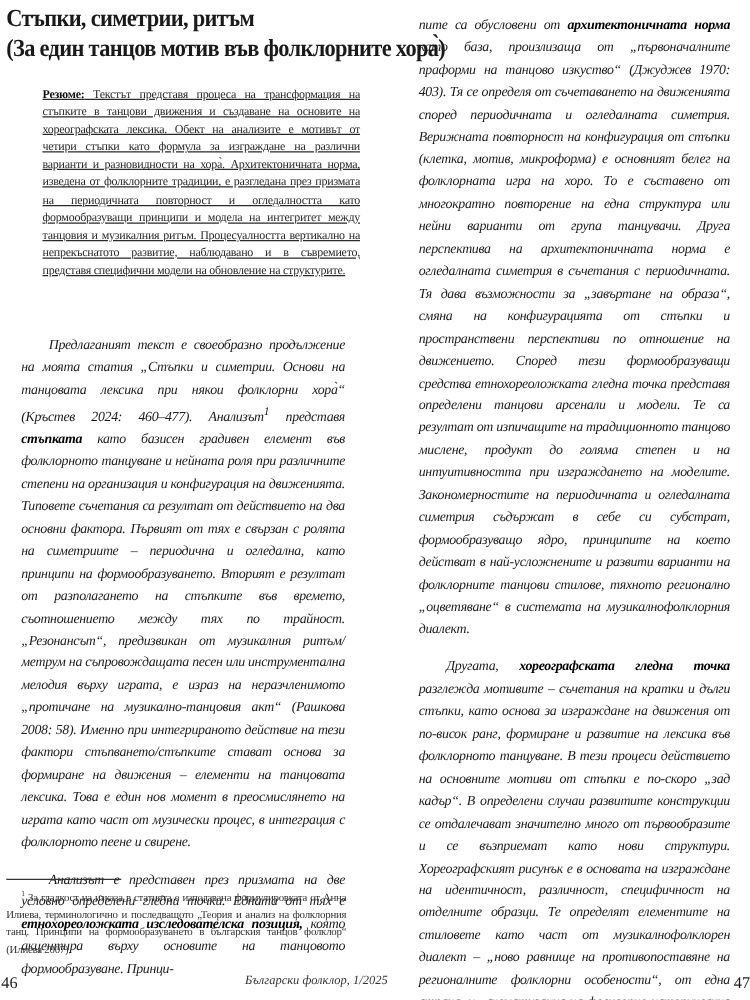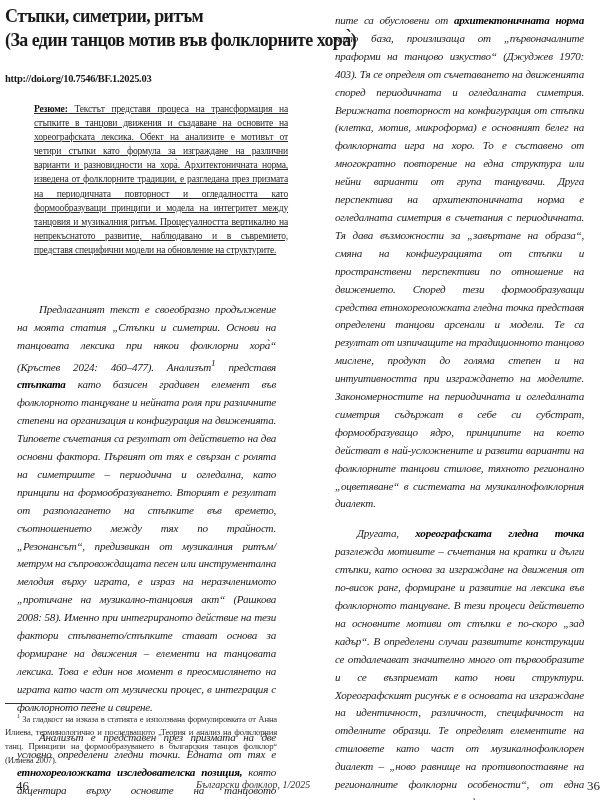--- a/index.html
+++ b/index.html
@@ -50,36 +50,35 @@
   .footnote {
     position: absolute; left: 5px; top: 710px; width: 272px;
     font-size: 8.7px; line-height: 13.6px; text-align: justify;
     color: #333; letter-spacing: -0.2px; text-indent: 12px;
   }
   .footnote sup { font-size: 6px; }
 
   .page-num {
     position: absolute; top: 778px; font-size: 13px; color: #222;
   }
-  .page-num.left { left: 16px; }
+  .page-num.left { left: 1px; }
   .page-num.right { right: 0px; }
   .running-footer {
     position: absolute; top: 779px; left: 196px;
     font-style: italic; font-size: 10px; color: #333;
   }
 </style>
 </head>
 <body>
 
 <div class="col col-left">
   <div class="title">
     <div>Стъпки, симетрии, ритъм</div>
     <div>(За един танцов мотив във фолклорните хора̀)</div>
   </div>
-  <div class="doi">http://doi.org/10.7546/BF.1.2025.03</div>
 
   <div class="abstract">
     <div><b>Резюме:</b><span> Текстът представя процеса на трансформация на стъпките в танцови движения и създаване на основите на хореографската лексика. Обект на анализите е мотивът от четири стъпки като формула за изграждане на различни варианти и разновидности на хора̀. Архитектоничната норма, изведена от фолклорните традиции, е разгледана през призмата на периодичната повторност и огледалността като формообразуващи принципи и модела на интегритет между танцовия и музикалния ритъм. Процесуалността вертикално на непрекъснатото развитие, наблюдавано и в съвремието, представя специфични модели на обновление на структурите.</span></div>
   </div>
 
   <div class="body-text left-body">
     <p><span>Предлаганият текст е своеобразно продължение на моята статия „Стъпки и симетрии. Основи на танцовата лексика при някои фолклорни хора̀“ (Кръстев 2024: 460–477). Анализът</span><sup>1</sup><span> представя </span><b>стъпката</b><span> като базисен градивен елемент във фолклорното танцуване и нейната роля при различните степени на организация и конфигурация на движенията. Типовете съчетания са резултат от действието на два основни фактора. Първият от тях е свързан с ролята на симетриите – периодична и огледална, като принципи на формообразуването. Вторият е резултат от разполагането на стъпките във времето, съотношението между тях по трайност. „Резонансът“, предизвикан от музикалния ритъм/метрум на съпровождащата песен или инструментална мелодия върху играта, е израз на неразчленимото „протичане на музикално-танцовия акт“ (Рашкова 2008: 58). Именно при интегрираното действие на тези фактори стъпването/стъпките стават основа за формиране на движения – елементи на танцовата лексика. Това е един нов момент в преосмислянето на играта като част от музически процес, в интеграция с фолклорното пеене и свирене.</span></p>
     <p><span>Анализът е представен през призмата на две условно определени гледни точки. Едната от тях е </span><b>етнохореоложката изследователска позиция,</b><span> която акцентира върху основите на танцовото формообразуване. Принци-</span></p>
   </div>
 </div>
@@ -90,13 +89,13 @@
 <div class="col col-right">
   <div class="body-text right-body">
     <p class="cont"><span>пите са обусловени от </span><b>архитектоничната норма</b><span> като база, произлизаща от „първоначалните праформи на танцово изкуство“ (Джуджев 1970: 403). Тя се определя от съчетаването на движенията според периодичната и огледалната симетрия. Верижната повторност на конфигурация от стъпки (клетка, мотив, микроформа) е основният белег на фолклорната игра на хоро. То е съставено от многократно повторение на една структура или нейни варианти от група танцувачи. Друга перспектива на архитектоничната норма е огледалната симетрия в съчетания с периодичната. Тя дава възможности за „завъртане на образа“, смяна на конфигурацията от стъпки и пространствени перспективи по отношение на движението. Според тези формообразуващи средства етнохореоложката гледна точка представя определени танцови арсенали и модели. Те са резултат от изпичащите на традиционното танцово мислене, продукт до голяма степен и на интуитивността при изграждането на моделите. Закономерностите на периодичната и огледалната симетрия съдържат в себе си субстрат, формообразуващо ядро, принципите на което действат в най-усложнените и развити варианти на фолклорните танцови стилове, тяхното регионално „оцветяване“ в системата на музикалнофолклорния диалект.</span></p>
     <p><span>Другата, </span><b>хореографската гледна точка</b><span> разглежда мотивите – съчетания на кратки и дълги стъпки, като основа за изграждане на движения от по-висок ранг, формиране и развитие на лексика във фолклорното танцуване. В тези процеси действието на основните мотиви от стъпки е по-скоро „зад кадър“. В определени случаи развитите конструкции се отдалечават значително много от първообразите и се възприемат като нови структури. Хореографският рисунък е в основата на изграждане на идентичност, различност, специфичност на отделните образци. Те определят елементите на стиловете като част от музикалнофолклорен диалект – „ново равнище на противопоставяне на регионалните фолклорни особености“, от една страна, и „схематизация на фолклорно-историческия процес от гледна точка на категорията регионалност“ (Илиева 1989: 63), от друга. Този тип процеси са фундамент за изграждане на професионален стил върху основите на българските фолклорни танци през втората половина на XX в. При обучението, което става част от програмите на различни образователни институции и създаването на хореографско творчество, се ползват и развиват именно танцовите движения, резултат от трансформацията на мотивите от стъпки в хореографски структури.</span></p>
 
   </div>
 </div>
 
 <div class="page-num left">46</div>
 <div class="running-footer">Български фолклор, 1/2025</div>
-<div class="page-num right">36</div>
+<div class="page-num right">47</div>
 
 </body></html>

